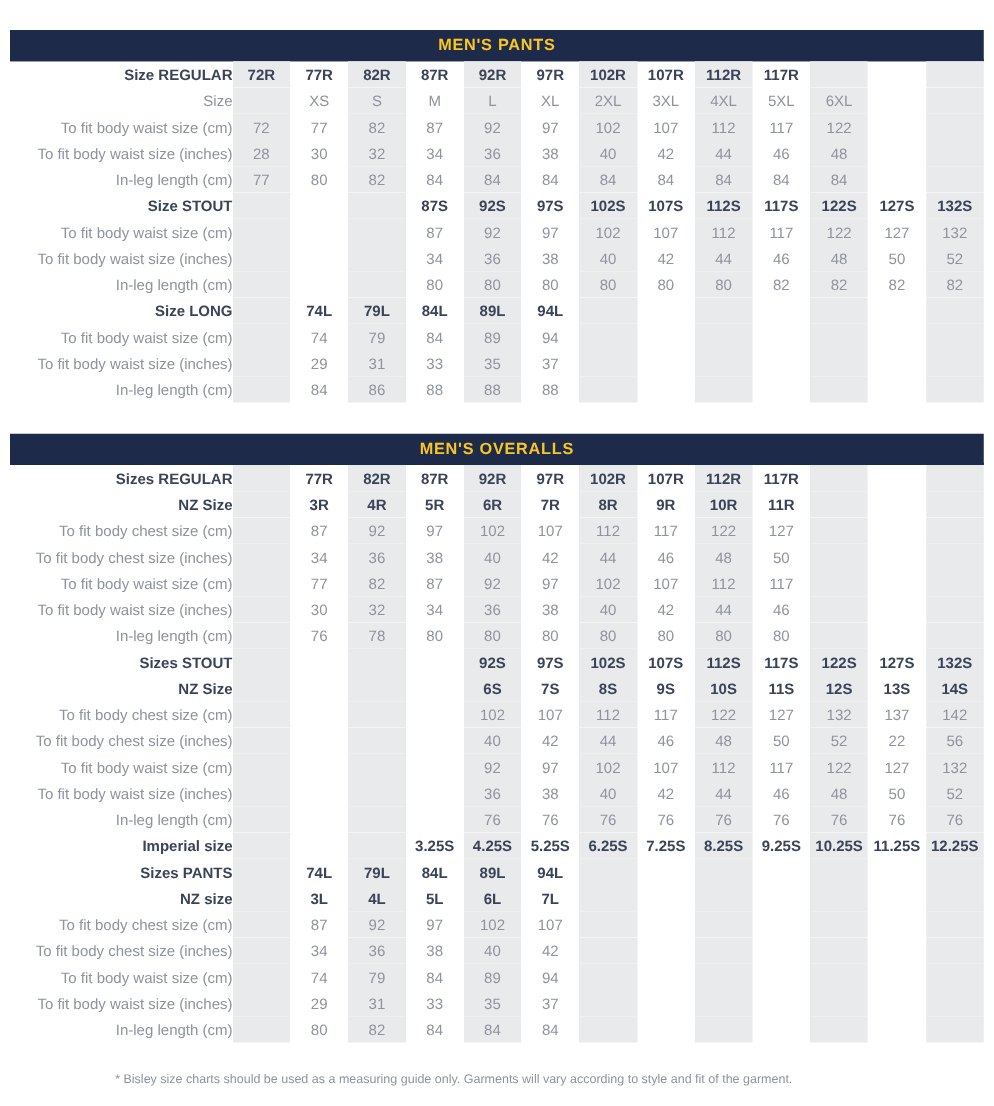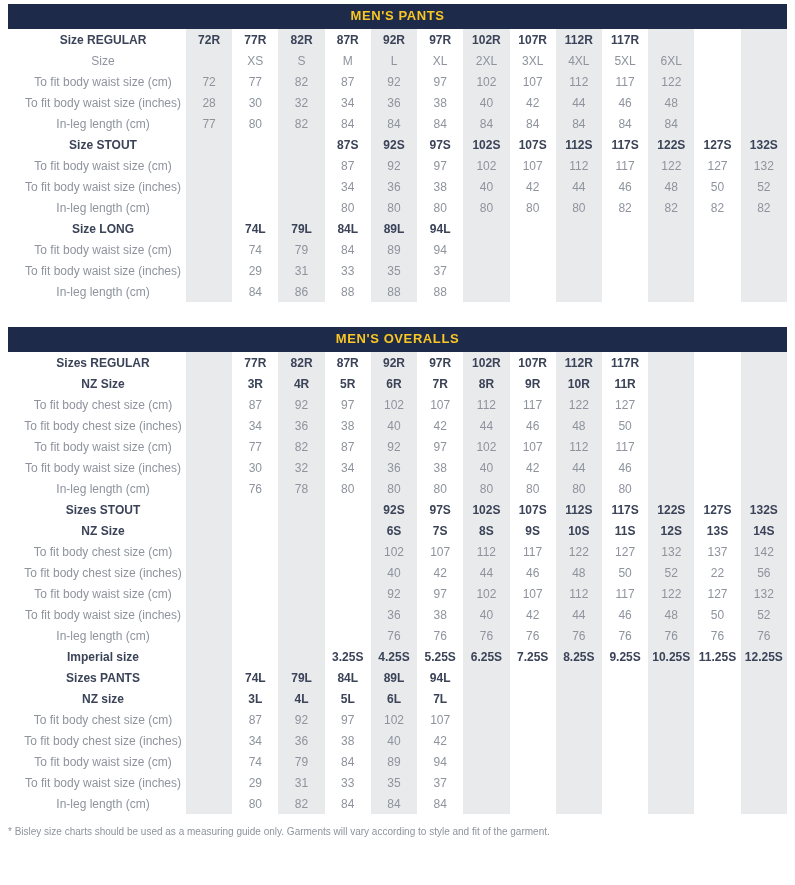--- a/index.html
+++ b/index.html
@@ -11,21 +11,21 @@
     --page-bg: #ffffff;
   }
   * { margin: 0; padding: 0; box-sizing: border-box; }
   html, body {
     background: var(--page-bg);
     font-family: "Liberation Sans", sans-serif;
   }
   .page {
     width: 726px;
     height: 885px;
-    padding: 4px 8px 0 8px;
+    padding: 24px 8px 0 8px;
     background: var(--page-bg);
     border-radius: 21px;
   }
   .chart-table { width: 779px; }
   .table-header {
     height: 25px;
     background: var(--header-bg);
     color: var(--header-text);
     display: flex;
     align-items: center;
@@ -42,32 +42,33 @@
   }
   col.col-label { width: 178px; }
   td {
     height: 21px;
     font-size: 12px;
     vertical-align: middle;
     white-space: nowrap;
     overflow: hidden;
   }
   td.label-cell {
-    text-align: center;
+    text-align: right;
     padding-left: 12px;
   }
   td.value-cell { text-align: center; }
   td.stripe { background: var(--stripe-bg); }
   tr.data-row td { color: var(--muted-text); font-weight: normal; }
   tr.bold-row td { color: var(--dark-text); font-weight: bold; }
   .gap { height: 25px; }
   .footnote {
-    margin-top: 12px;
+    margin-top: 24px;
     font-size: 10px;
     color: var(--muted-text);
+    text-align: center;
   }
 </style>
 </head>
 <body>
 
 <div class="page">
 
   <section class="chart-table">
     <div class="table-header">
       <span>MEN'S PANTS</span>

